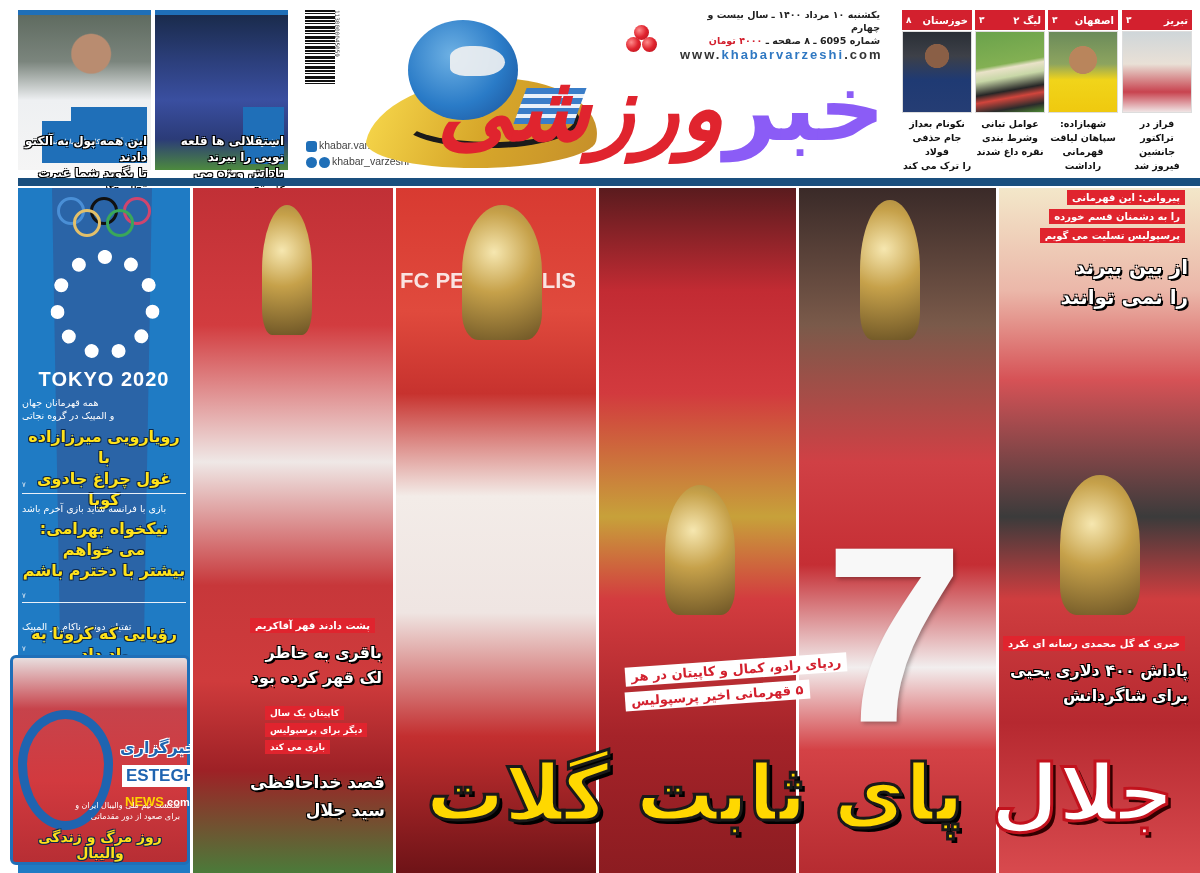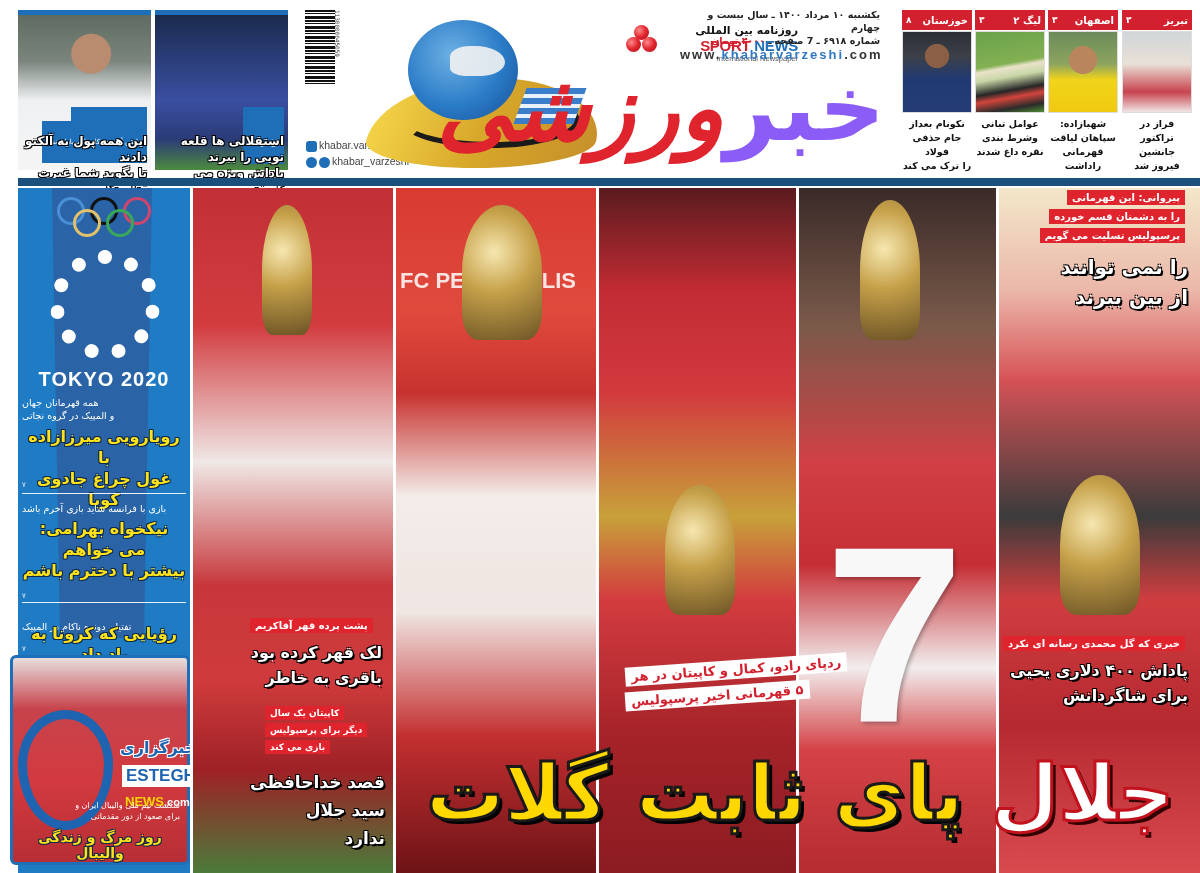--- a/index.html
+++ b/index.html
@@ -137,40 +137,35 @@
   <div><span class="ic sq"></span><span>khabar.varzeshi</span></div>
   <div><span class="ic"></span><span class="ic"></span><span>khabar_varzeshi</span></div>
 </div>
 
 <div class="abs logo-area">
   <div class="abs swoosh"></div>
   <div class="abs swoosh-inner"></div>
   <div class="abs globe"></div>
   <div class="abs globe-land"></div>
   <div class="abs flag-card"></div>
-  <div class="abs sportnews">
-    <div class="fa">روزنامه بین المللی</div>
-    <div class="en"><span class="sport">SPORT</span> <span class="news">NEWS</span></div>
-    <div class="intl">International Newspaper</div>
-  </div>
 </div>
 
 <div class="abs dots">
   <div class="dot" style="left:12px;top:0;"></div>
   <div class="dot" style="left:4px;top:12px;"></div>
   <div class="dot" style="left:20px;top:12px;"></div>
 </div>
 
 <div class="abs title-fa">
   <span class="blue">خبر</span><span class="red">ورزشی</span>
 </div>
 
 <div class="abs issue-info">
   <div class="l1">یکشنبه ۱۰ مرداد ۱۴۰۰ ـ سال بیست و چهارم</div>
-  <div class="l2"><span>شماره ۶۹۱۸ ـ 7 صفحه ـ </span><span class="price">۴۰۰۰ تومان</span></div>
+  <div class="l2"><span>شماره 6095 ـ ۸ صفحه ـ </span><span class="price">۴۰۰۰ تومان</span></div>
   <div class="web"><span>www.</span><span class="kv">khabarvarzeshi</span><span>.com</span></div>
 </div>
 
 <div class="abs mini" style="left:1122px;">
   <div class="tag">
       <span>تبریز</span>
       <span class="pg">۳</span>
     </div>
   <div class="photo photo-tabriz"></div>
   <div class="cap">
@@ -278,42 +273,41 @@
 <div class="trophy" style="left:665px;top:485px;width:70px;height:130px;"></div>
 <div class="trophy" style="left:860px;top:200px;width:60px;height:140px;"></div>
 <div class="trophy" style="left:1060px;top:475px;width:80px;height:140px;"></div>
 
 <div class="abs big-seven">7</div>
 
 <div class="redtag" style="right:15px;top:190px;">پیروانی: این قهرمانی</div>
 <div class="redtag" style="right:15px;top:209px;">را به دشمنان قسم خورده</div>
 <div class="redtag" style="right:15px;top:228px;">پرسپولیس تسلیت می گویم</div>
 <div class="whitehead" style="right:12px;top:252px;font-size:20px;line-height:30px;">
+  <div>از بین ببرند</div>
   <div>را نمی توانند</div>
-  <div>از بین ببرند</div>
 </div>
 
 <div class="redtag" style="right:15px;top:636px;font-size:10px;">خبری که گل محمدی رسانه ای نکرد</div>
 <div class="whitehead" style="right:12px;top:658px;font-size:16px;line-height:25px;">
   <div>پاداش ۴۰۰ دلاری یحیی</div>
   <div>برای شاگردانش</div>
 </div>
 
 <div class="whitetag" style="left:625px;top:660px;">ردپای رادو، کمال و کاپیتان در هر</div>
 <div class="whitetag" style="left:625px;top:686px;">۵ قهرمانی اخیر پرسپولیس</div>
 
-<div class="redtag" style="left:250px;top:618px;">پشت پرده قهر آقاکریم</div>
+<div class="redtag" style="left:250px;top:618px;">پشت دادند قهر آقاکریم</div>
 <div class="whitehead" style="left:200px;width:182px;top:640px;font-size:16px;line-height:25px;">
+  <div>باقری به خاطر</div>
   <div>لک قهر کرده بود</div>
-  <div>باقری به خاطر</div>
 </div>
 <div class="redtag" style="left:265px;top:706px;font-size:9px;">کاپیتان یک سال</div>
 <div class="redtag" style="left:265px;top:723px;font-size:9px;">دیگر برای پرسپولیس</div>
 <div class="redtag" style="left:265px;top:740px;font-size:9px;">بازی می کند</div>
 <div class="whitehead" style="left:200px;width:185px;top:768px;font-size:17px;line-height:28px;">
   <div>قصد خداحافظی</div>
   <div>سید جلال</div>
-  <div>ندارد</div>
 </div>
 
 <div class="abs main-headline">
   <span class="w1">جلال</span> <span class="w2">پای ثابت گلات</span>
 </div>
 
 </body></html>

